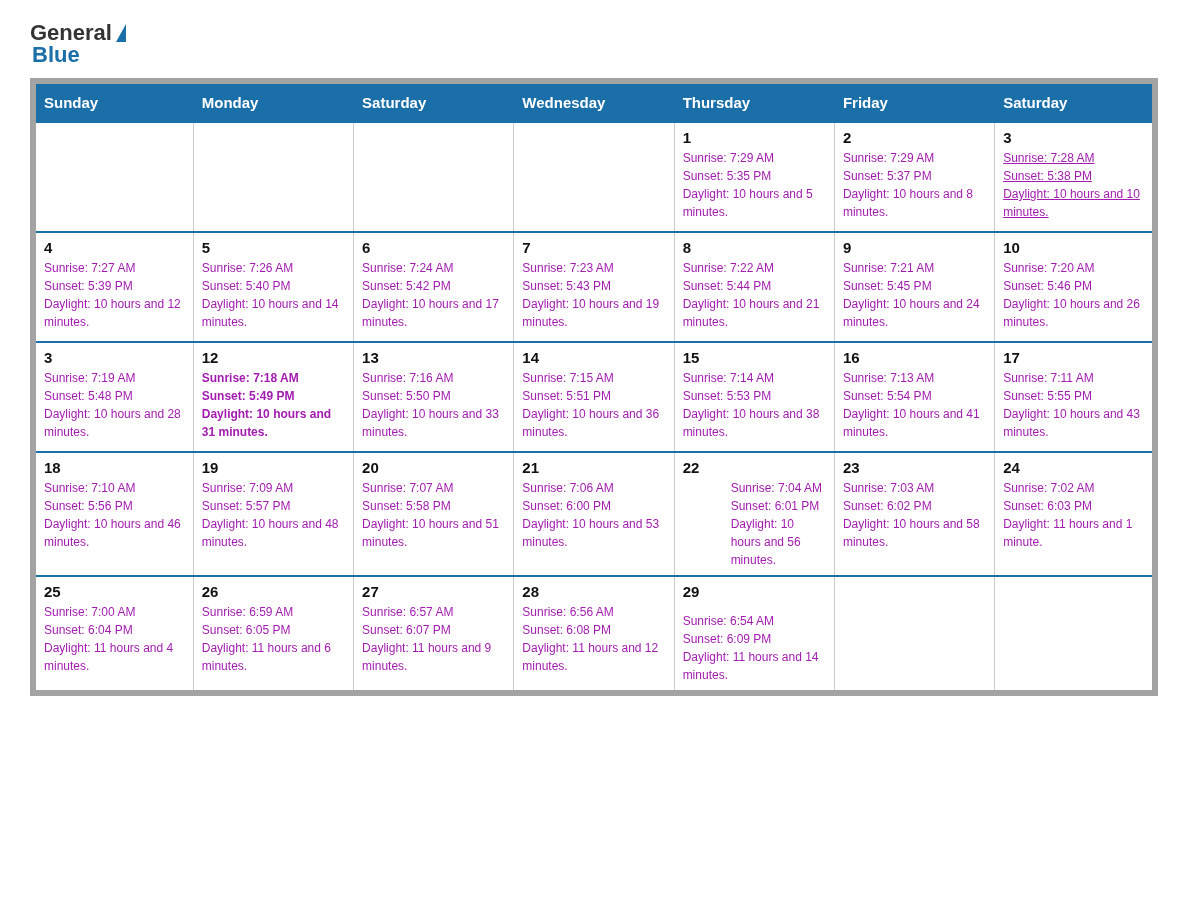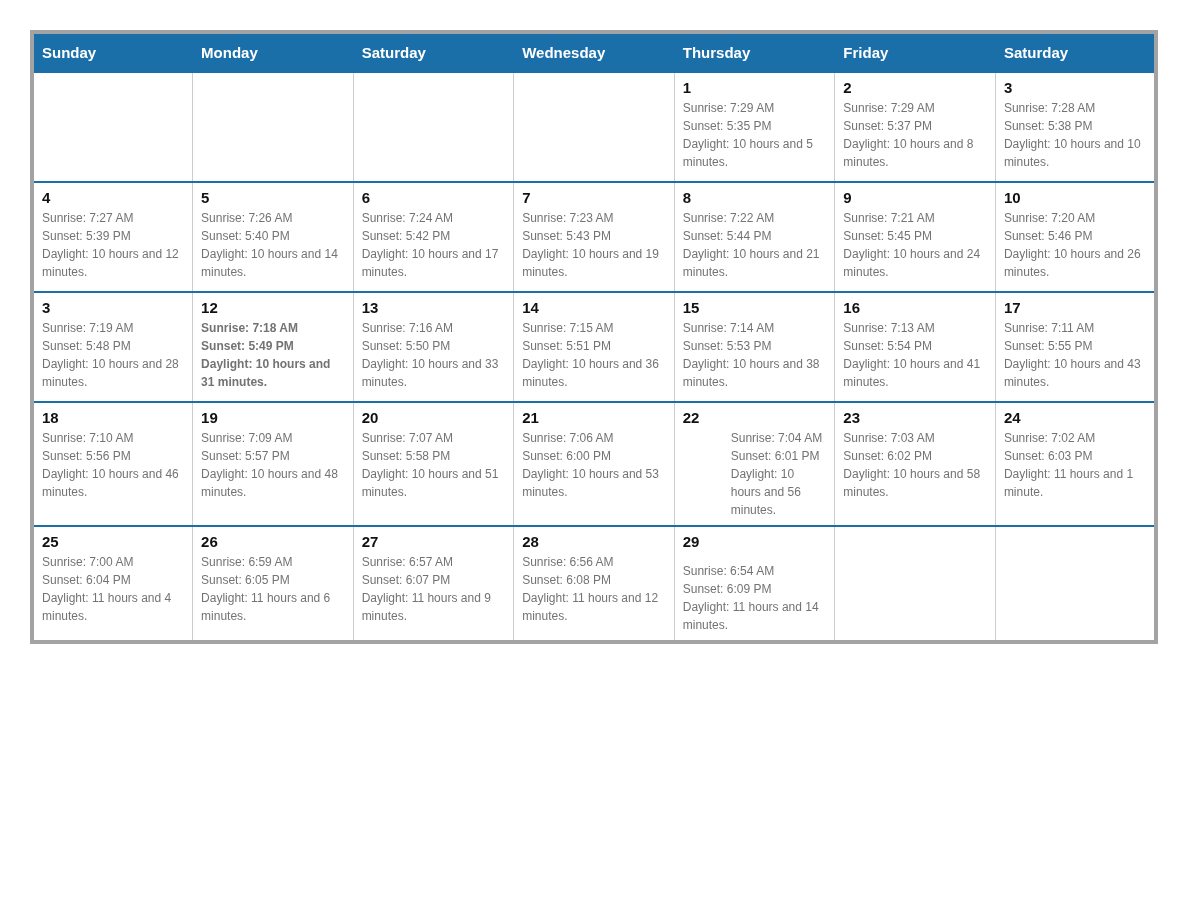--- a/index.html
+++ b/index.html
@@ -40,21 +40,21 @@
       color: #111;
     }
     .location {
       font-size: 18px;
       color: #444;
       margin-top: 4px;
     }
     .calendar {
       width: 100%;
       border-collapse: collapse;
-      border: 4px solid #a3a3a3;
+      border: 6px solid #a3a3a3;
     }
     .calendar th {
       background-color: #1a6fa8;
       color: #fff;
       font-size: 15px;
       font-weight: bold;
       padding: 10px 8px;
       text-align: left;
       border: 1px solid #1a6fa8;
     }
@@ -70,37 +70,48 @@
     }
     .day-num {
       font-size: 15px;
       font-weight: bold;
       color: #111;
       display: block;
       margin-bottom: 3px;
     }
     .day-info {
       font-size: 12px;
-      color: #737373;
+      color: #a21caf;
       line-height: 1.5;
     }
     .empty-cell {
       background: #fff;
     }
     .calendar tr td {
       border-top: 2px solid #1a6fa8;
     }
     .calendar thead tr th {
       border-top: none;
     }
   </style>
 </head>
 <body>
 
 <div class="header-area">
+  <div class="logo">
+    <div style="display:flex; flex-direction:column; align-items:flex-start;">
+      <div style="display:flex; align-items:center;">
+        <span class="logo-text-general">General</span>
+        <div style="margin-left:4px; display:flex; align-items:center;">
+          <div style="width:0; height:0; border-left:10px solid transparent; border-right:0px solid transparent; border-bottom:18px solid #1a6fa8;"></div>
+        </div>
+      </div>
+      <span class="logo-text-blue" style="margin-top:-4px; margin-left:2px;">Blue</span>
+    </div>
+  </div>
 </div>
 
 <table class="calendar" id="calendar-table">
   <thead>
     <tr id="header-row">
         <th>Sunday</th>
         <th>Monday</th>
         <th>Saturday</th>
         <th>Wednesday</th>
         <th>Thursday</th>
@@ -121,21 +132,21 @@
 Daylight: 10 hours and 5 minutes.</div>
         </td>
         <td>
           <span class="day-num">2</span>
           <div class="day-info" style="white-space: pre-line;">Sunrise: 7:29 AM
 Sunset: 5:37 PM
 Daylight: 10 hours and 8 minutes.</div>
         </td>
         <td>
           <span class="day-num">3</span>
-          <div class="day-info" style="white-space: pre-line;">Sunrise: 7:28 AM
+          <div class="day-info" style="white-space: pre-line; text-decoration: underline;">Sunrise: 7:28 AM
 Sunset: 5:38 PM
 Daylight: 10 hours and 10 minutes.</div>
         </td>
       </tr>
       <tr>
         <td>
           <span class="day-num">4</span>
           <div class="day-info" style="white-space: pre-line;">Sunrise: 7:27 AM
 Sunset: 5:39 PM
 Daylight: 10 hours and 12 minutes.</div>

